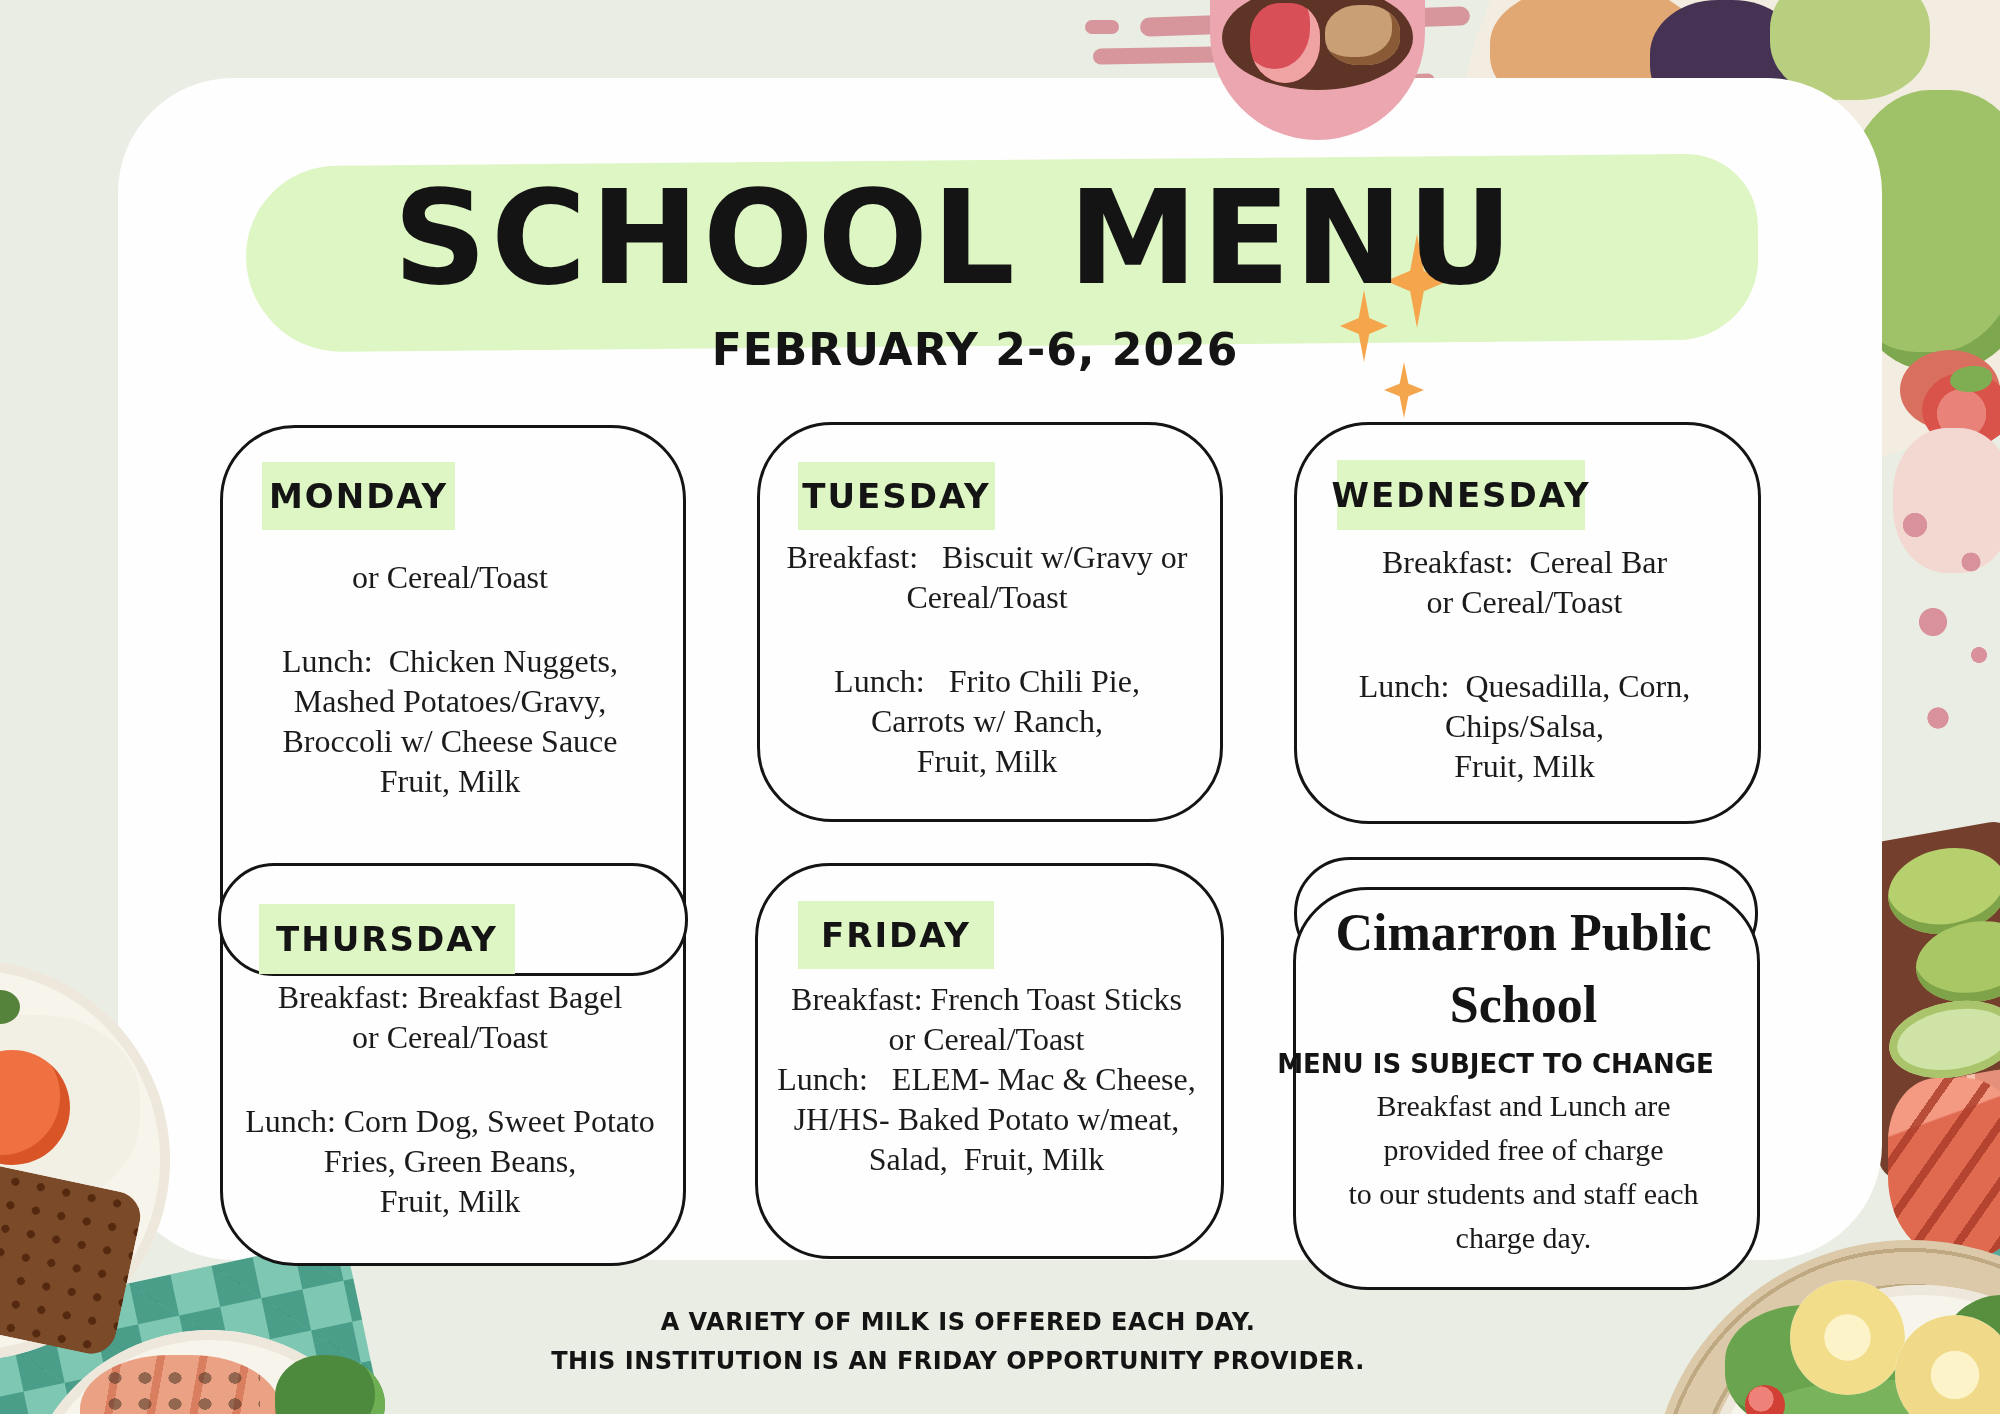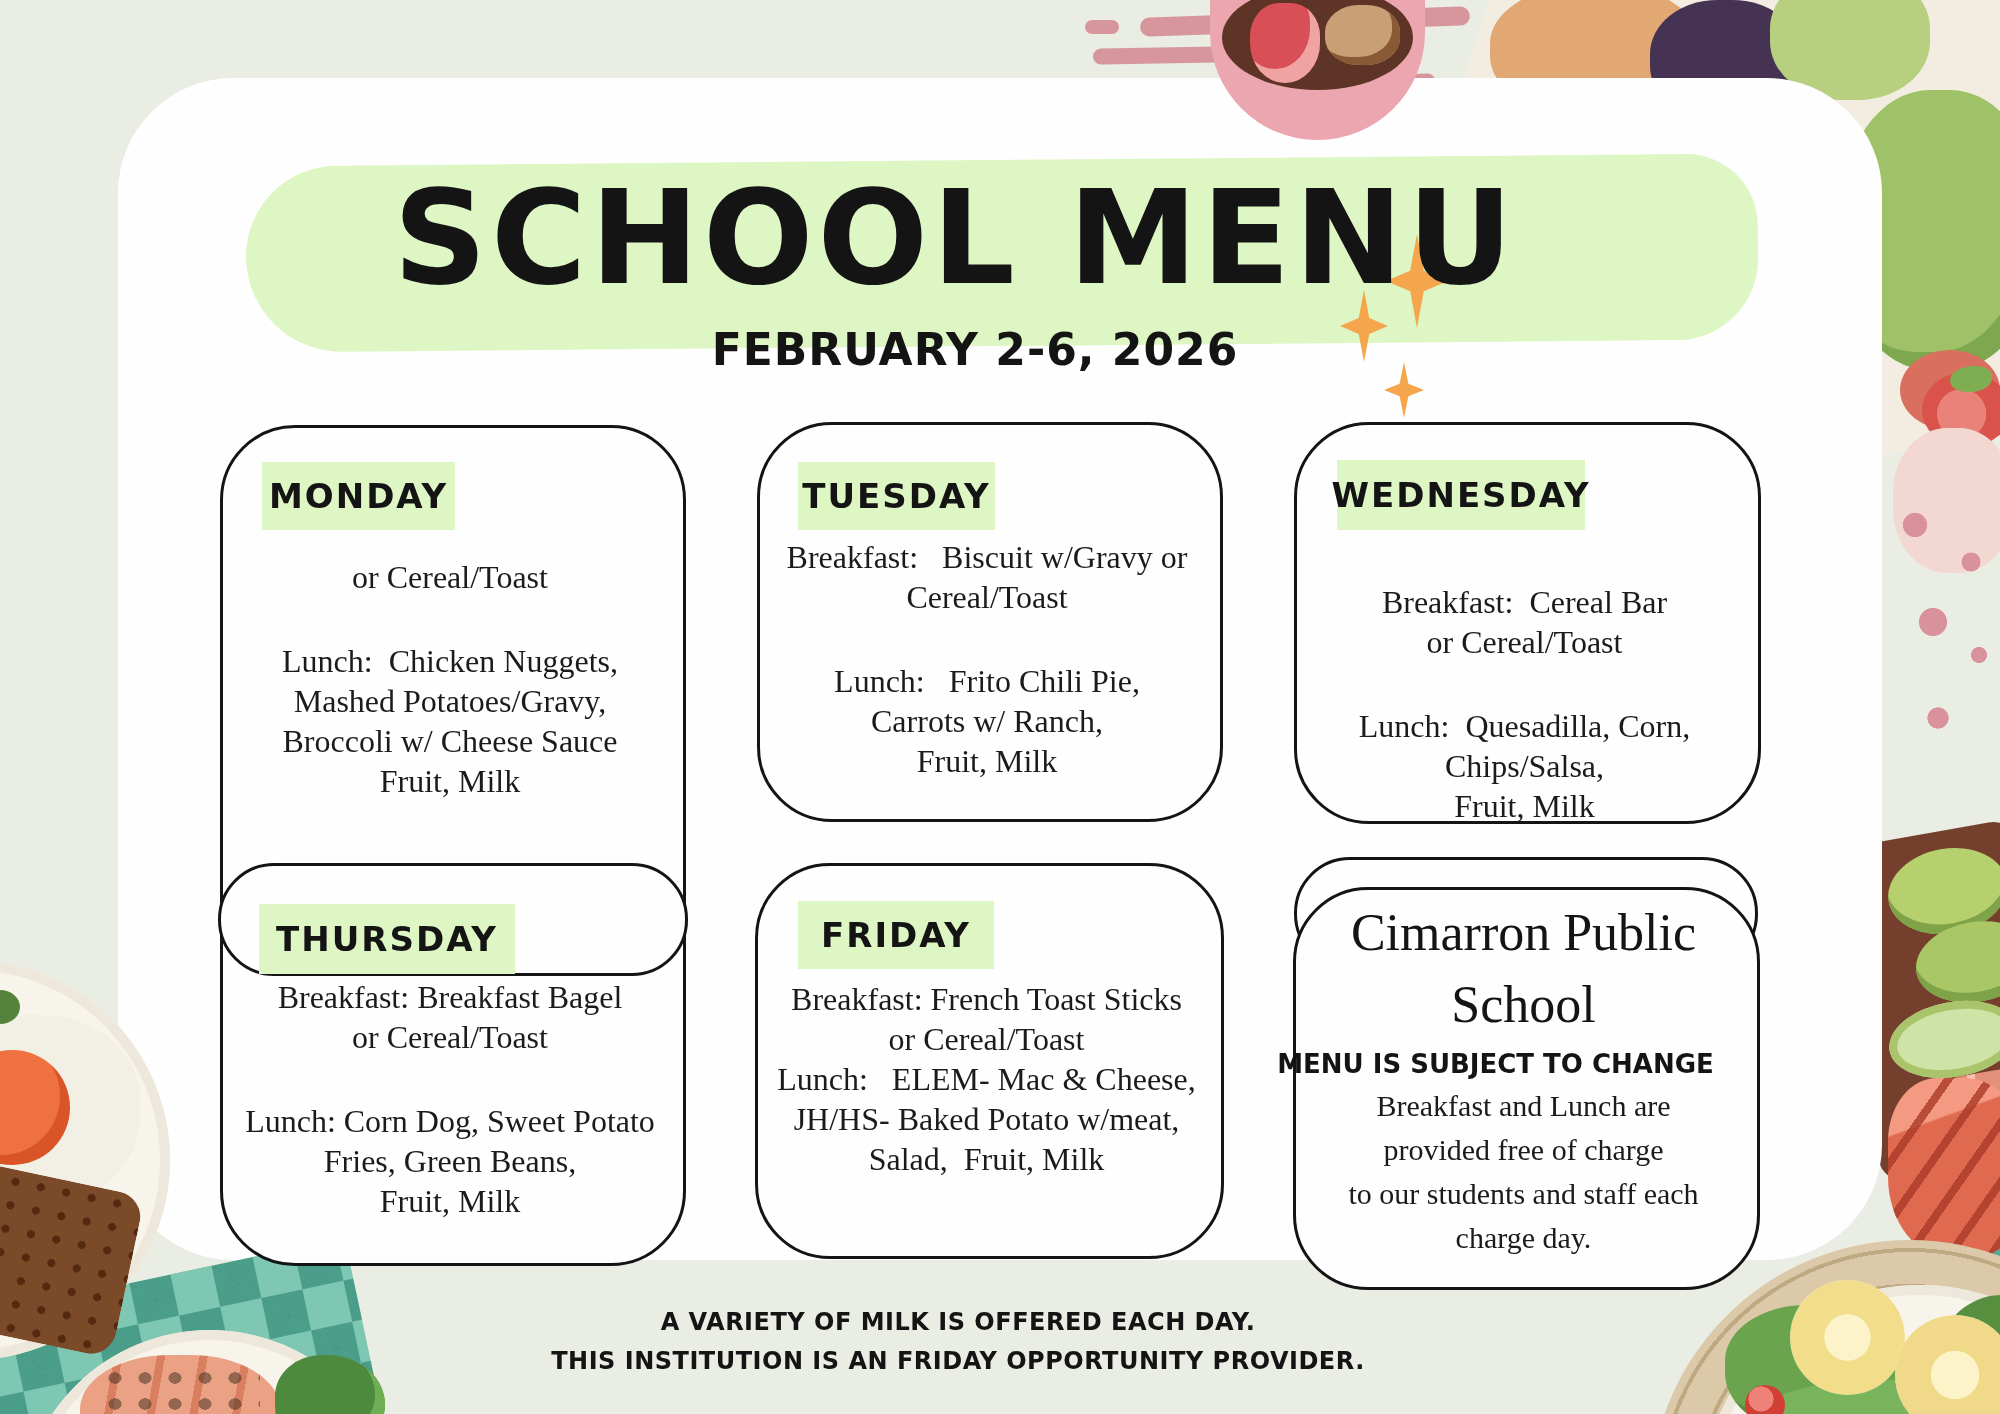--- a/index.html
+++ b/index.html
@@ -22,21 +22,21 @@
   .card{position:absolute;background:#fefefe;border:3px solid #141414;border-radius:75px;z-index:3;}
   .pill{position:absolute;background:#fefefe;border:3px solid #141414;border-radius:56px;z-index:4;}
   .day-hl{position:absolute;background:#ddf6c3;z-index:5;display:flex;align-items:center;justify-content:center;
           font-family:"DejaVu Sans",sans-serif;font-weight:bold;font-size:34px;letter-spacing:2px;}
   .menu-lines{position:absolute;z-index:5;text-align:center;
               font-family:"Liberation Serif",serif;font-size:32px;line-height:40px;color:#1b1b1b;}
   .menu-lines div{white-space:pre-wrap;min-height:40px;}
   .menu-lines div.blank-line{height:44px;}
   
   .info-heading{position:absolute;left:1303px;top:897px;width:441px;z-index:6;text-align:center;
-                font-family:"Liberation Serif",serif;font-size:52px;line-height:72px;}
+                font-family:"Liberation Serif",serif;font-size:52px;line-height:72px;font-weight:bold;}
   .info-notice{position:absolute;left:1271px;top:1049px;width:449px;z-index:6;text-align:center;
                font-family:"DejaVu Sans",sans-serif;font-weight:bold;font-size:26px;letter-spacing:0;}
   .info-body{position:absolute;left:1303px;top:1084px;width:441px;z-index:6;text-align:center;
              font-family:"Liberation Serif",serif;font-size:30px;line-height:44px;}
   
   .footer{position:absolute;left:0;top:1303px;width:1916px;z-index:2;text-align:center;
           font-family:"DejaVu Sans",sans-serif;font-weight:bold;font-size:24px;line-height:39px;letter-spacing:.5px;}
   
   .deco{position:absolute;}
   .stroke{position:absolute;background:#d58e96;border-radius:10px;opacity:.92;}
@@ -147,21 +147,21 @@
       <div>or Cereal/Toast</div>
       <div>Lunch:   ELEM- Mac &amp; Cheese,</div>
       <div>JH/HS- Baked Potato w/meat,</div>
       <div>Salad,  Fruit, Milk</div>
     </div>
 
   <div class="card" style="left:1294px;top:422px;width:461px;height:396px;"></div>
   <div class="day-hl" style="left:1337px;top:460px;width:248px;height:70px;">
     <span>WEDNESDAY</span>
   </div>
-  <div class="menu-lines" style="left:1304px;top:542px;width:441px;margin-top:40px;">
+  <div class="menu-lines" style="left:1304px;top:542px;width:441px;">
       <div>Breakfast:  Cereal Bar</div>
       <div>or Cereal/Toast</div>
       <div class="blank-line"></div>
       <div>Lunch:  Quesadilla, Corn,</div>
       <div>Chips/Salsa,</div>
       <div>Fruit, Milk</div>
     </div>
 
   <div class="pill" style="left:1294px;top:857px;width:458px;height:107px;"></div>
   <div class="card" style="left:1293px;top:887px;width:461px;height:397px;z-index:5;"></div>

